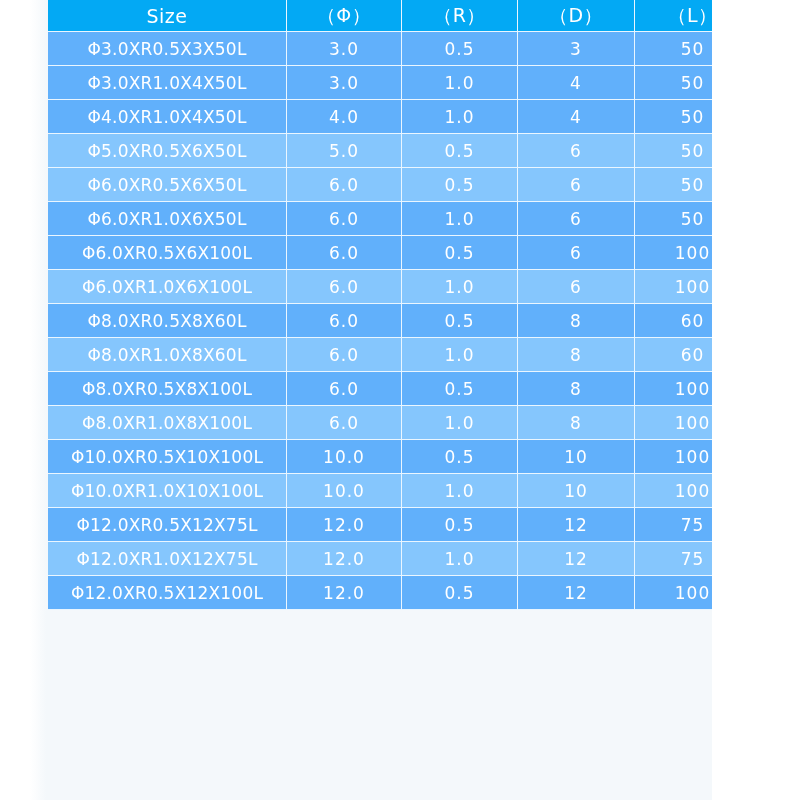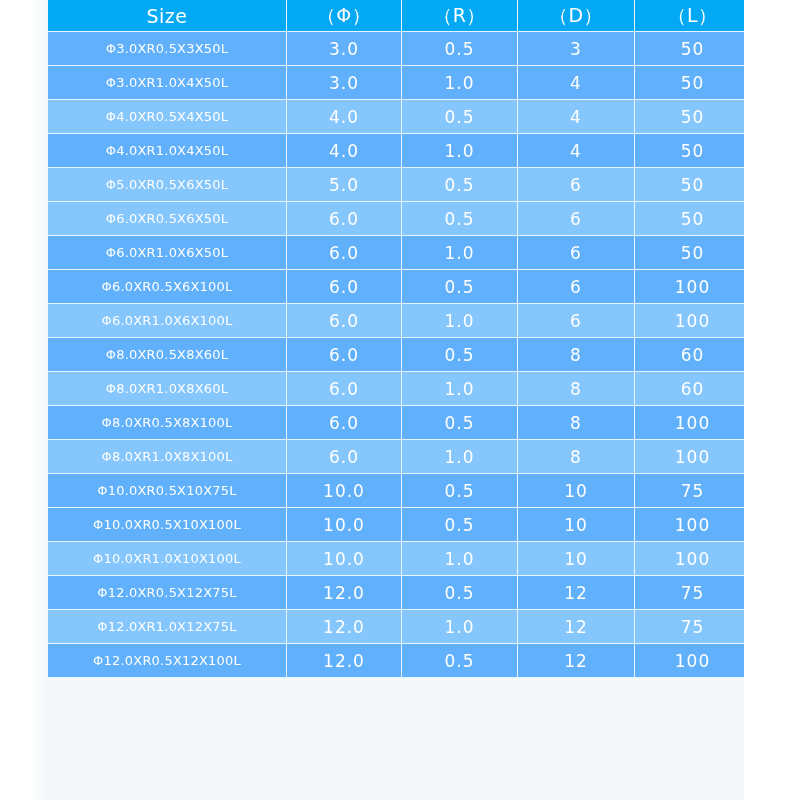--- a/index.html
+++ b/index.html
@@ -19,21 +19,20 @@
     width: 712px;
     height: 800px;
     background: linear-gradient(to right,
         #ffffff 0px,
         #ffffff 30px,
         #f4f8fb 46px,
         #f4f8fb 754px,
         #fdfefe 786px,
         #ffffff 800px);
     overflow: hidden;
-    padding-left: 32px;
   }
 
   #spec-table {
     position: absolute;
     left: 48px;
     top: 0px;
     width: 702px;
     border-collapse: separate;
     border-spacing: 0;
     table-layout: fixed;
@@ -68,21 +67,21 @@
   tbody tr.row-light td {
     background: #85c6fd;
   }
 
   tbody td {
     height: 33px;
     font-size: 17px;
   }
 
   tbody td.size-cell {
-    font-size: 13px;
+    font-size: 17px;
     letter-spacing: 0.2px;
   }
 
   tbody td.num-cell {
     font-size: 17px;
     letter-spacing: 1px;
   }
 
   col.c-size  { width: 239px; }
   col.c-phi   { width: 115px; }
@@ -119,27 +118,20 @@
           <td class="num-cell">3</td>
           <td class="num-cell">50</td>
         </tr>
         <tr class="row-dark">
           <td class="size-cell">Φ3.0XR1.0X4X50L</td>
           <td class="num-cell">3.0</td>
           <td class="num-cell">1.0</td>
           <td class="num-cell">4</td>
           <td class="num-cell">50</td>
         </tr>
-        <tr class="row-light">
-          <td class="size-cell">Φ4.0XR0.5X4X50L</td>
-          <td class="num-cell">4.0</td>
-          <td class="num-cell">0.5</td>
-          <td class="num-cell">4</td>
-          <td class="num-cell">50</td>
-        </tr>
         <tr class="row-dark">
           <td class="size-cell">Φ4.0XR1.0X4X50L</td>
           <td class="num-cell">4.0</td>
           <td class="num-cell">1.0</td>
           <td class="num-cell">4</td>
           <td class="num-cell">50</td>
         </tr>
         <tr class="row-light">
           <td class="size-cell">Φ5.0XR0.5X6X50L</td>
           <td class="num-cell">5.0</td>
@@ -195,27 +187,20 @@
           <td class="num-cell">0.5</td>
           <td class="num-cell">8</td>
           <td class="num-cell">100</td>
         </tr>
         <tr class="row-light">
           <td class="size-cell">Φ8.0XR1.0X8X100L</td>
           <td class="num-cell">6.0</td>
           <td class="num-cell">1.0</td>
           <td class="num-cell">8</td>
           <td class="num-cell">100</td>
-        </tr>
-        <tr class="row-dark">
-          <td class="size-cell">Φ10.0XR0.5X10X75L</td>
-          <td class="num-cell">10.0</td>
-          <td class="num-cell">0.5</td>
-          <td class="num-cell">10</td>
-          <td class="num-cell">75</td>
         </tr>
         <tr class="row-dark">
           <td class="size-cell">Φ10.0XR0.5X10X100L</td>
           <td class="num-cell">10.0</td>
           <td class="num-cell">0.5</td>
           <td class="num-cell">10</td>
           <td class="num-cell">100</td>
         </tr>
         <tr class="row-light">
           <td class="size-cell">Φ10.0XR1.0X10X100L</td>

